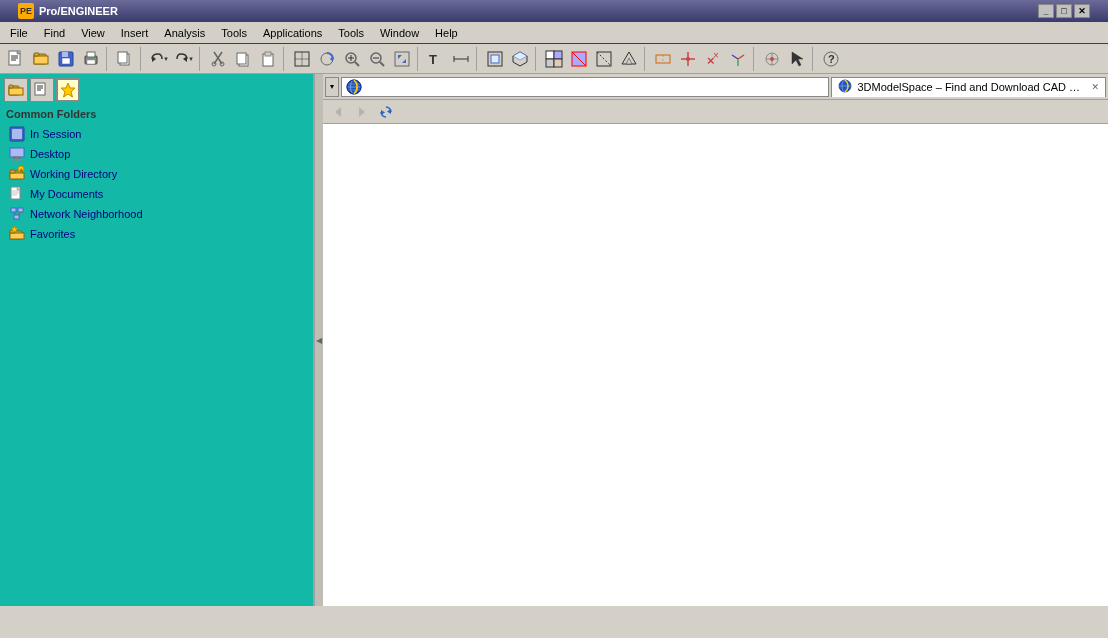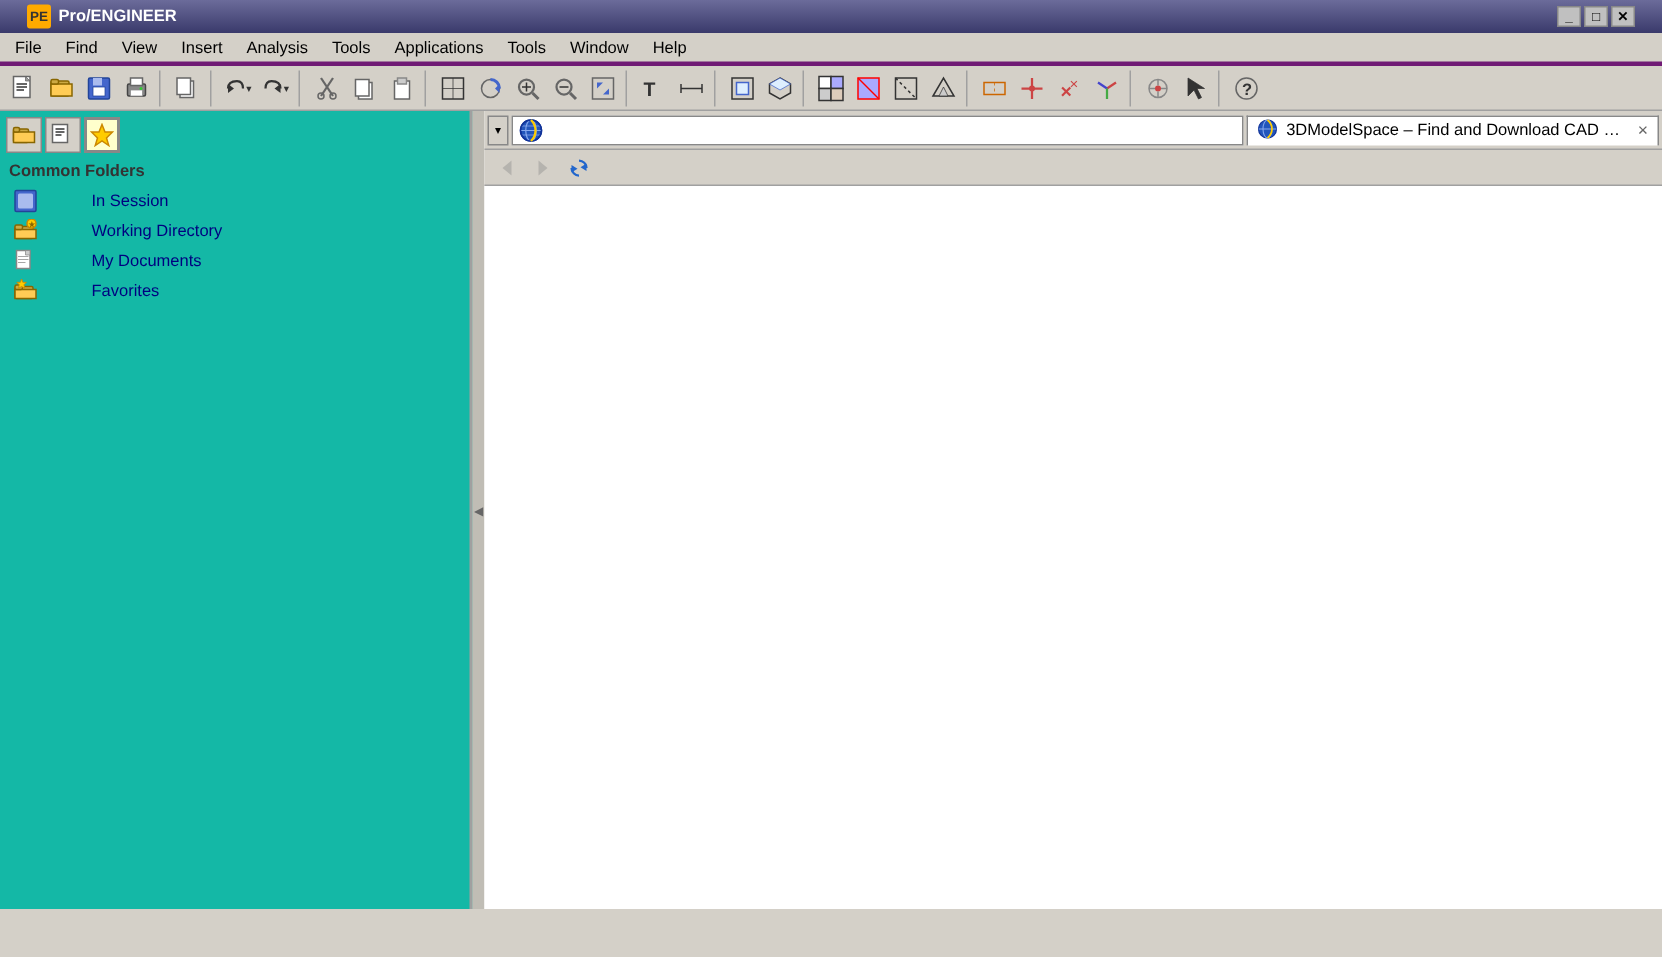--- a/index.html
+++ b/index.html
@@ -52,21 +52,21 @@
       cursor: pointer;
       color: #000;
     }
 
     
     #menu-bar {
       background: #d4d0c8;
       height: 22px;
       display: flex;
       align-items: center;
-      border-bottom: 3px solid #701a75;
+      border-bottom: 1px solid #701a75;
       padding: 0 2px;
     }
     .menu-item {
       padding: 2px 8px;
       cursor: pointer;
       font-size: 11px;
       color: #000;
       height: 100%;
       display: flex;
       align-items: center;
@@ -156,21 +156,20 @@
       padding-left: 2px;
     }
 
     .folder-item {
       display: flex;
       align-items: center;
       padding: 2px 4px;
       cursor: pointer;
       font-size: 11px;
       color: #000080;
-      gap: 31px;
     }
     .folder-icon {
       width: 18px;
       height: 16px;
       margin-right: 4px;
       display: flex;
       align-items: center;
       justify-content: center;
       font-size: 13px;
       flex-shrink: 0;
@@ -591,40 +590,62 @@
         <svg width="16" height="16" viewBox="0 0 16 16">
             <rect x="1" y="1" width="14" height="14" fill="#4466cc" rx="1" stroke="#224499" stroke-width="1"></rect>
             <rect x="3" y="3" width="10" height="10" fill="#aabbee" rx="1"></rect>
           </svg>
       </span>
       <span>In Session</span>
     </div>
     <div class="folder-item">
       <span class="folder-icon">
         <svg width="16" height="16" viewBox="0 0 16 16">
+            <rect x="1" y="2" width="14" height="9" fill="#aabbee" stroke="#4466cc" stroke-width="1"></rect>
+            <rect x="5" y="11" width="6" height="2" fill="#888" stroke="#555" stroke-width="0.5"></rect>
+            <rect x="3" y="13" width="10" height="1.5" fill="#888"></rect>
+          </svg>
+      </span>
+      <span>Desktop</span>
+    </div>
+    <div class="folder-item">
+      <span class="folder-icon">
+        <svg width="16" height="16" viewBox="0 0 16 16">
             <rect x="1" y="5" width="12" height="8" fill="#ccaa44" stroke="#886600" stroke-width="1" rx="1"></rect>
             <rect x="1" y="7" width="14" height="6" fill="#ffcc55" stroke="#886600" stroke-width="1"></rect>
             <rect x="1" y="4" width="5" height="3" fill="#ccaa44" stroke="#886600" stroke-width="1" rx="1"></rect>
             <circle cx="12" cy="3" r="3" fill="#ffcc00" stroke="#cc8800" stroke-width="1"></circle>
             <text x="10" y="5.5" font-size="5" fill="#886600" font-weight="bold">★</text>
           </svg>
       </span>
       <span>Working Directory</span>
     </div>
     <div class="folder-item">
       <span class="folder-icon">
         <svg width="16" height="16" viewBox="0 0 16 16">
             <rect x="2" y="1" width="9" height="12" fill="white" stroke="#888" stroke-width="1"></rect>
             <polygon points="8,1 11,1 11,4 8,4" fill="#cccccc" stroke="#888" stroke-width="0.5"></polygon>
             <line x1="3" y1="5" x2="10" y2="5" stroke="#888" stroke-width="0.5"></line>
             <line x1="3" y1="7" x2="10" y2="7" stroke="#888" stroke-width="0.5"></line>
             <line x1="3" y1="9" x2="8" y2="9" stroke="#888" stroke-width="0.5"></line>
           </svg>
       </span>
       <span>My Documents</span>
+    </div>
+    <div class="folder-item">
+      <span class="folder-icon">
+        <svg width="16" height="16" viewBox="0 0 16 16">
+            <rect x="2" y="2" width="5" height="4" fill="#aabbee" stroke="#4466cc" stroke-width="1"></rect>
+            <rect x="9" y="2" width="5" height="4" fill="#aabbee" stroke="#4466cc" stroke-width="1"></rect>
+            <rect x="5" y="9" width="5" height="4" fill="#aabbee" stroke="#4466cc" stroke-width="1"></rect>
+            <line x1="4" y1="6" x2="7" y2="9" stroke="#666" stroke-width="1"></line>
+            <line x1="12" y1="6" x2="9" y2="9" stroke="#666" stroke-width="1"></line>
+          </svg>
+      </span>
+      <span>Network Neighborhood</span>
     </div>
     <div class="folder-item">
       <span class="folder-icon">
         <svg width="16" height="16" viewBox="0 0 16 16">
             <rect x="1" y="5" width="12" height="8" fill="#ccaa44" stroke="#886600" stroke-width="1" rx="1"></rect>
             <rect x="1" y="7" width="14" height="6" fill="#ffcc55" stroke="#886600" stroke-width="1"></rect>
             <rect x="1" y="4" width="5" height="3" fill="#ccaa44" stroke="#886600" stroke-width="1" rx="1"></rect>
             <polygon points="8,1 9,4 12,4 10,6 10.5,9 8,7.5 5.5,9 6,6 4,4 7,4" fill="#ffcc00" stroke="#cc8800" stroke-width="0.7" transform="translate(-1,-1) scale(0.8)"></polygon>
           </svg>
       </span>

